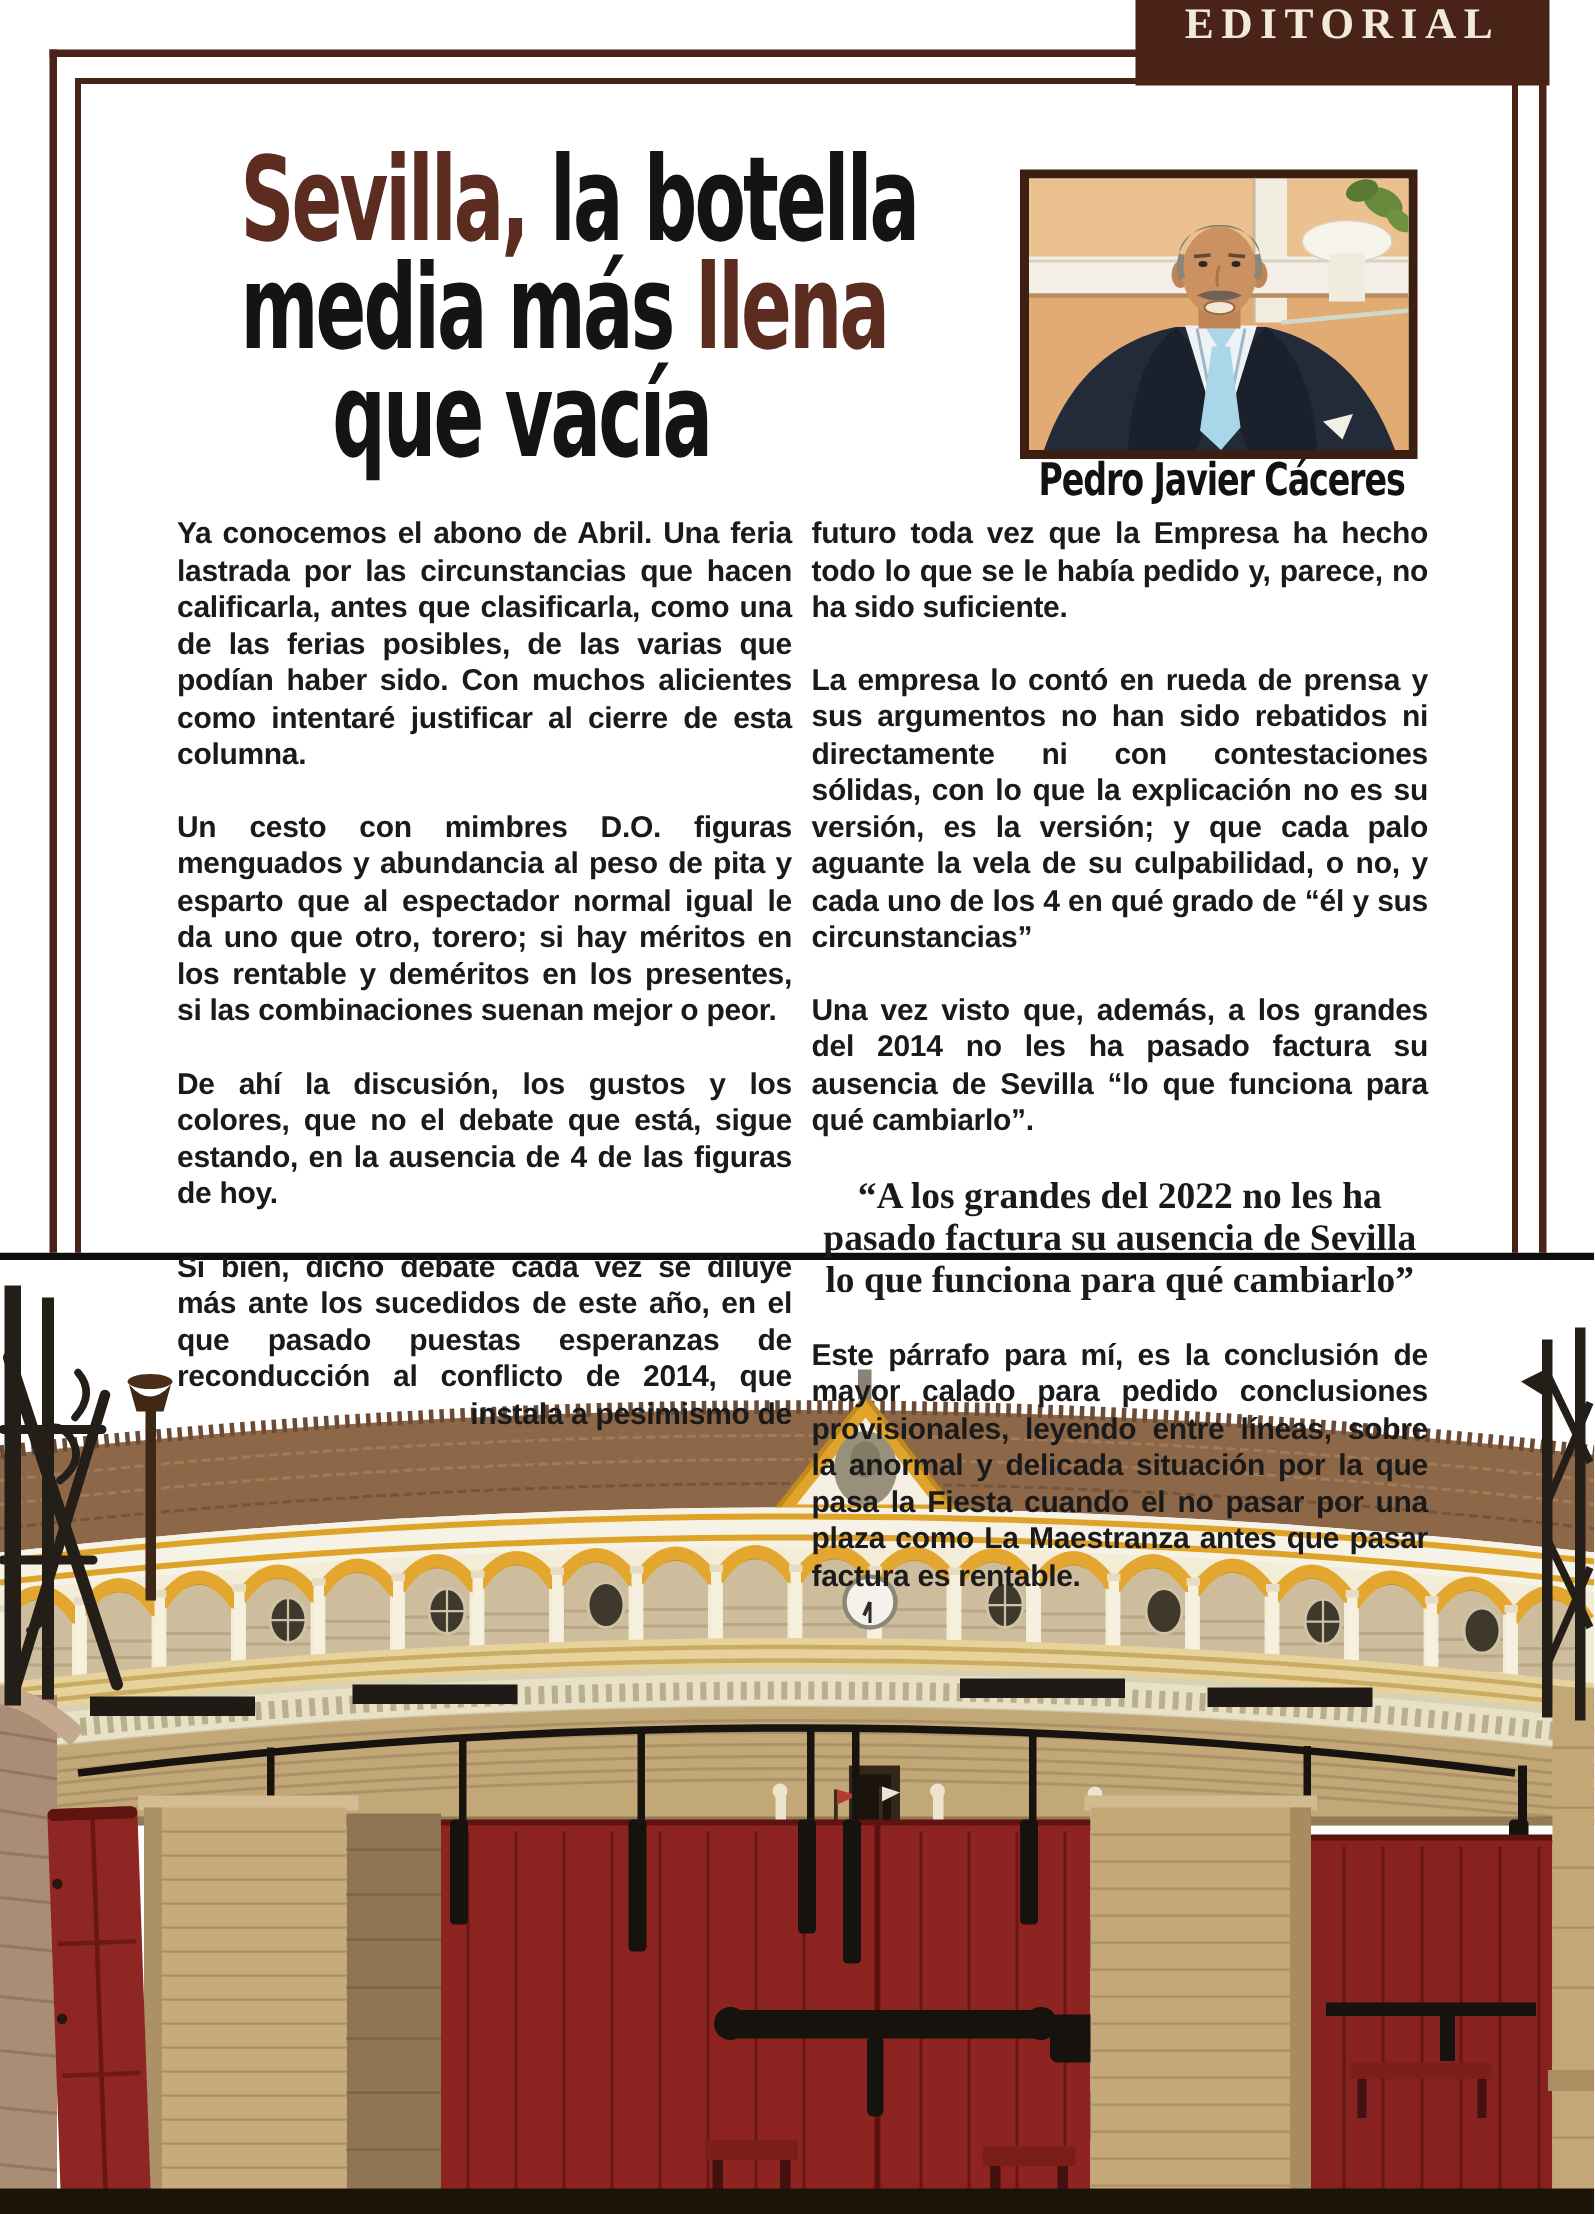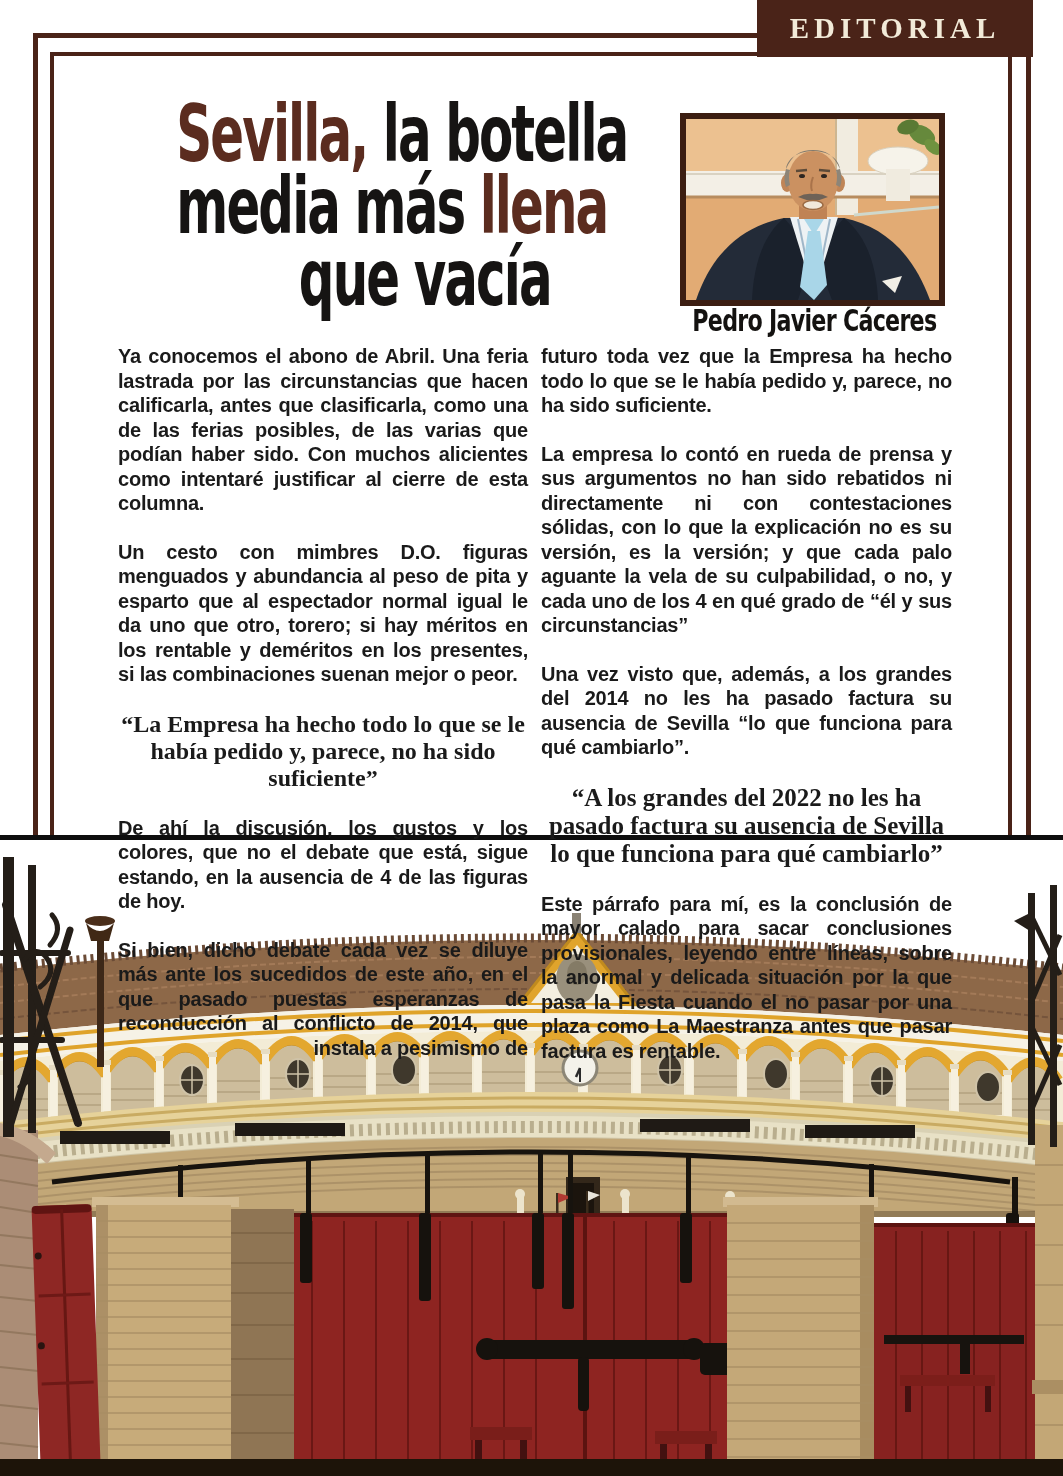--- a/index.html
+++ b/index.html
@@ -5,27 +5,27 @@
   html,body{margin:0;padding:0;background:#fff;}
   .page{position:relative;width:1063px;height:1476px;background:#ffffff;overflow:hidden;
         font-family:"Liberation Sans",sans-serif;color:#1a1a1a;}
   
   .frame-outer{position:absolute;left:33px;top:33px;width:988px;height:912px;
         border-top:5px solid #4a2318;border-left:5px solid #4a2318;border-right:5px solid #4a2318;}
   .frame-inner{position:absolute;left:50px;top:52px;width:954px;height:881px;
         border-top:4px solid #4a2318;border-left:4px solid #4a2318;border-right:4px solid #4a2318;}
   
   .badge{position:absolute;left:757px;top:0;width:276px;height:57px;background:#4a2318;z-index:6;
-        display:flex;align-items:center;justify-content:center;}
+        display:flex;justify-content:center;}
   .badge span{font-family:"Liberation Serif",serif;font-weight:bold;font-size:29px;
         letter-spacing:5px;color:#f2ead8;}
   
-  .title{position:absolute;left:55px;top:98px;width:585px;text-align:right;z-index:3;
+  .title{position:absolute;left:55px;top:98px;width:585px;text-align:center;z-index:3;
         font-family:"DejaVu Sans",sans-serif;font-weight:bold;font-size:78px;line-height:72px;
-        letter-spacing:-3px;color:#161413;padding-left:16px;}
+        letter-spacing:-3px;color:#161413;}
   .title .tline{transform:scaleX(0.64);transform-origin:50% 50%;white-space:nowrap;}
   .title .accent{color:#5b2c1f;}
   
   .photo{position:absolute;left:680px;top:113px;width:253px;height:181px;border:6px solid #3c1e12;z-index:3;}
   .caption{position:absolute;left:652px;top:303px;width:310px;text-align:center;z-index:3;
         font-family:"DejaVu Sans",sans-serif;font-weight:bold;font-size:30px;letter-spacing:-1px;
         transform:scaleX(0.74);transform-origin:50% 50%;color:#141210;white-space:nowrap;}
   
   .col{position:absolute;top:344px;z-index:4;}
   .col-left{left:118px;width:410px;}
@@ -95,31 +95,30 @@
       <path d="M112,78 Q127,85 142,78 Q135,74 127,75 Q119,74 112,78 Z" fill="#6e6257"></path>
       <ellipse cx="127" cy="86" rx="10" ry="4.5" fill="#f1e8da" stroke="#9c6b44" stroke-width="1.5"></ellipse>
       <polygon points="196,162 216,157 209,174" fill="#f2efe6"></polygon>
     </svg>
   </div>
   <div class="caption">Pedro Javier Cáceres</div>
 
   <div class="col col-left">
     <p>Ya conocemos el abono de Abril. Una feria lastrada por las circunstancias que hacen calificarla, antes que clasificarla, como una de las ferias posibles, de las varias que podían haber sido. Con muchos alicientes como intentaré justificar al cierre de esta columna.</p>
     <p>Un cesto con mimbres D.O. figuras menguados y abundancia al peso de pita y esparto que al espectador normal igual le da uno que otro, torero; si hay méritos en los rentable y deméritos en los presentes, si las combinaciones suenan mejor o peor.</p>
-    <div class="quote quote-left">“La Empresa ha hecho todo lo que se le había pedido y, parece, no ha sido suficiente”</div>
     <p>De ahí la discusión, los gustos y los colores, que no el debate que está, sigue estando, en la ausencia de 4 de las figuras de hoy.</p>
     <p class="last-right">Si bien, dicho debate cada vez se diluye más ante los sucedidos de este año, en el que pasado puestas esperanzas de reconducción al conflicto de 2014, que instala a pesimismo de</p>
   </div>
 
   <div class="col col-right">
     <p>futuro toda vez que la Empresa ha hecho todo lo que se le había pedido y, parece, no ha sido suficiente.</p>
     <p>La empresa lo contó en rueda de prensa y sus argumentos no han sido rebatidos ni directamente ni con contestaciones sólidas, con lo que la explicación no es su versión, es la versión; y que cada palo aguante la vela de su culpabilidad, o no, y cada uno de los 4 en qué grado de “él y sus circunstancias”</p>
     <p>Una vez visto que, además, a los grandes del 2014 no les ha pasado factura su ausencia de Sevilla “lo que funciona para qué cambiarlo”.</p>
     <div class="quote quote-right"><span>“A los grandes del 2022 no les ha pasado factura su ausencia de Sevilla </span><span class="it">lo que funciona para qué cambiarlo”</span></div>
-    <p>Este párrafo para mí, es la conclusión de mayor calado para sacar conclusiones provisionales, leyendo entre líneas, sobre la anormal y delicada situación por la que pasa la Fiesta cuando el no pasar por una plaza como La Maestranza antes que pasar factura es rentable.</p>
+    <p>Este párrafo para mí, es la conclusión de mayor calado para pedido conclusiones provisionales, leyendo entre líneas, sobre la anormal y delicada situación por la que pasa la Fiesta cuando el no pasar por una plaza como La Maestranza antes que pasar factura es rentable.</p>
   </div>
 
   <div class="bullring">
     <svg width="1063" height="641" viewBox="0 0 1063 641">
       <defs>
         <g id="bay">
           <path d="M5,64 V22 Q26.5,-6 48,22 V64 Z" fill="#cdbd9c"></path>
           <line x1="5" y1="42" x2="48" y2="42" stroke="#b9a886" stroke-width="2"></line>
           <line x1="5" y1="53" x2="48" y2="53" stroke="#b9a886" stroke-width="2"></line>
           <path d="M1,26 Q26.5,-10 52,26" fill="none" stroke="#c2881c" stroke-width="3"></path>

